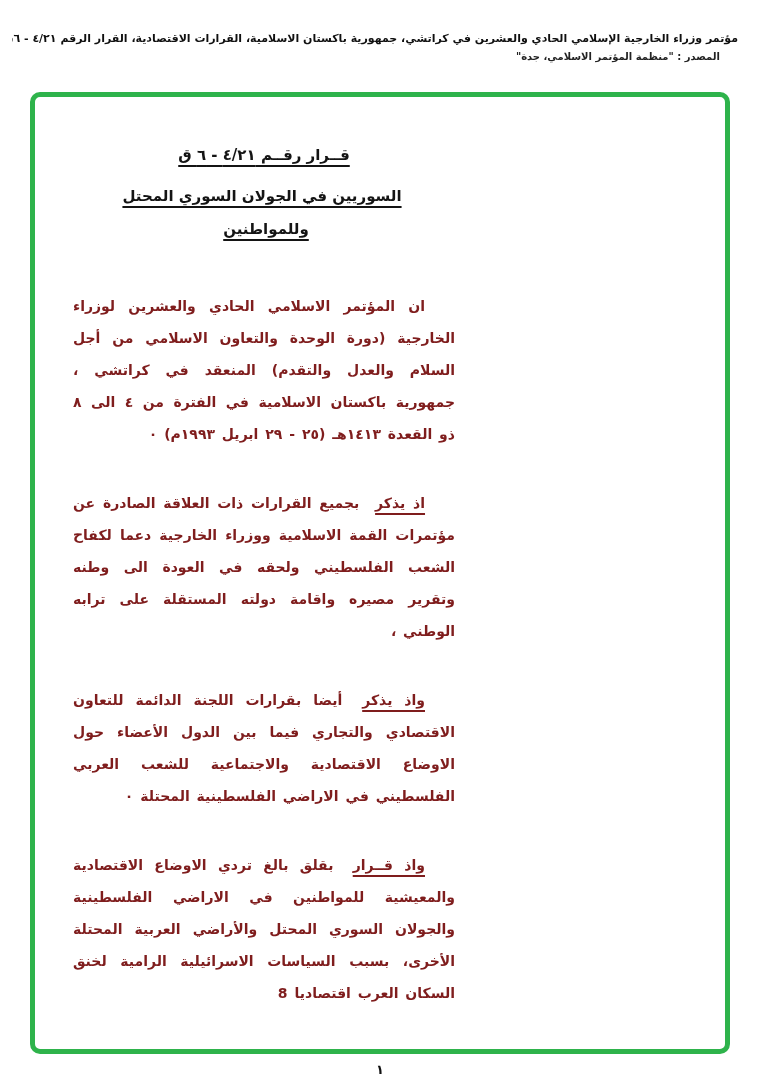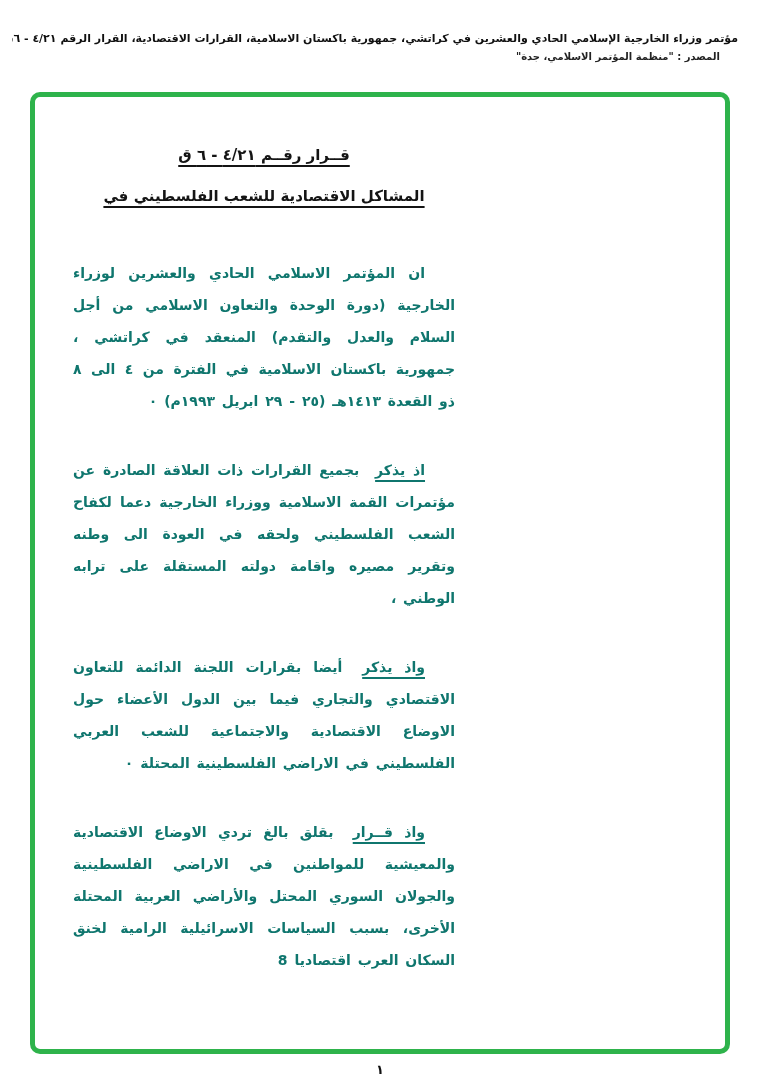--- a/index.html
+++ b/index.html
@@ -61,21 +61,21 @@
     text-underline-offset: 5px;
     text-decoration-thickness: 1.5px;
   }
   .para {
     font-size: 14px;
     font-weight: bold;
     line-height: 32px;
     text-align: justify;
     text-indent: 26px;
     margin-bottom: 29px;
-    color: #0f766e;
+    color: #7f1d1d;
     word-spacing: 2px;
   }
   .para .lead {
     text-decoration: underline;
     text-underline-offset: 5px;
     text-decoration-thickness: 1.5px;
   }
   .page-number {
     position: absolute;
     left: 0;
@@ -98,21 +98,21 @@
   </header>
 
   <div class="green-frame">
     <div class="scan-content">
 
       <div class="title-block">
         <div class="title-line">
           <span class="u">قــرار رقــم  ٤/٢١ - ٦ ق</span>
         </div>
         <div class="title-line">
-          <span class="u">المشاكل الاقتصادية للشعب الفلسطيني في</span>
+          <span class="u">السوريين في الجولان السوري المحتل وللمواطنين</span>
         </div>
       </div>
 
       <p class="para">
         <span>ان المؤتمر الاسلامي الحادي والعشرين لوزراء الخارجية (دورة الوحدة والتعاون الاسلامي من أجل السلام والعدل والتقدم) المنعقد في كراتشي ، جمهورية باكستان الاسلامية في الفترة من ٤ الى ٨ ذو القعدة ١٤١٣هـ (٢٥ - ٢٩ ابريل ١٩٩٣م) ٠</span>
       </p>
 
       <p class="para">
         <span class="lead">اذ يذكر</span>
         <span>بجميع القرارات ذات العلاقة الصادرة عن مؤتمرات القمة الاسلامية ووزراء الخارجية دعما لكفاح الشعب الفلسطيني ولحقه في العودة الى وطنه وتقرير مصيره واقامة دولته المستقلة على ترابه الوطني ،</span>

